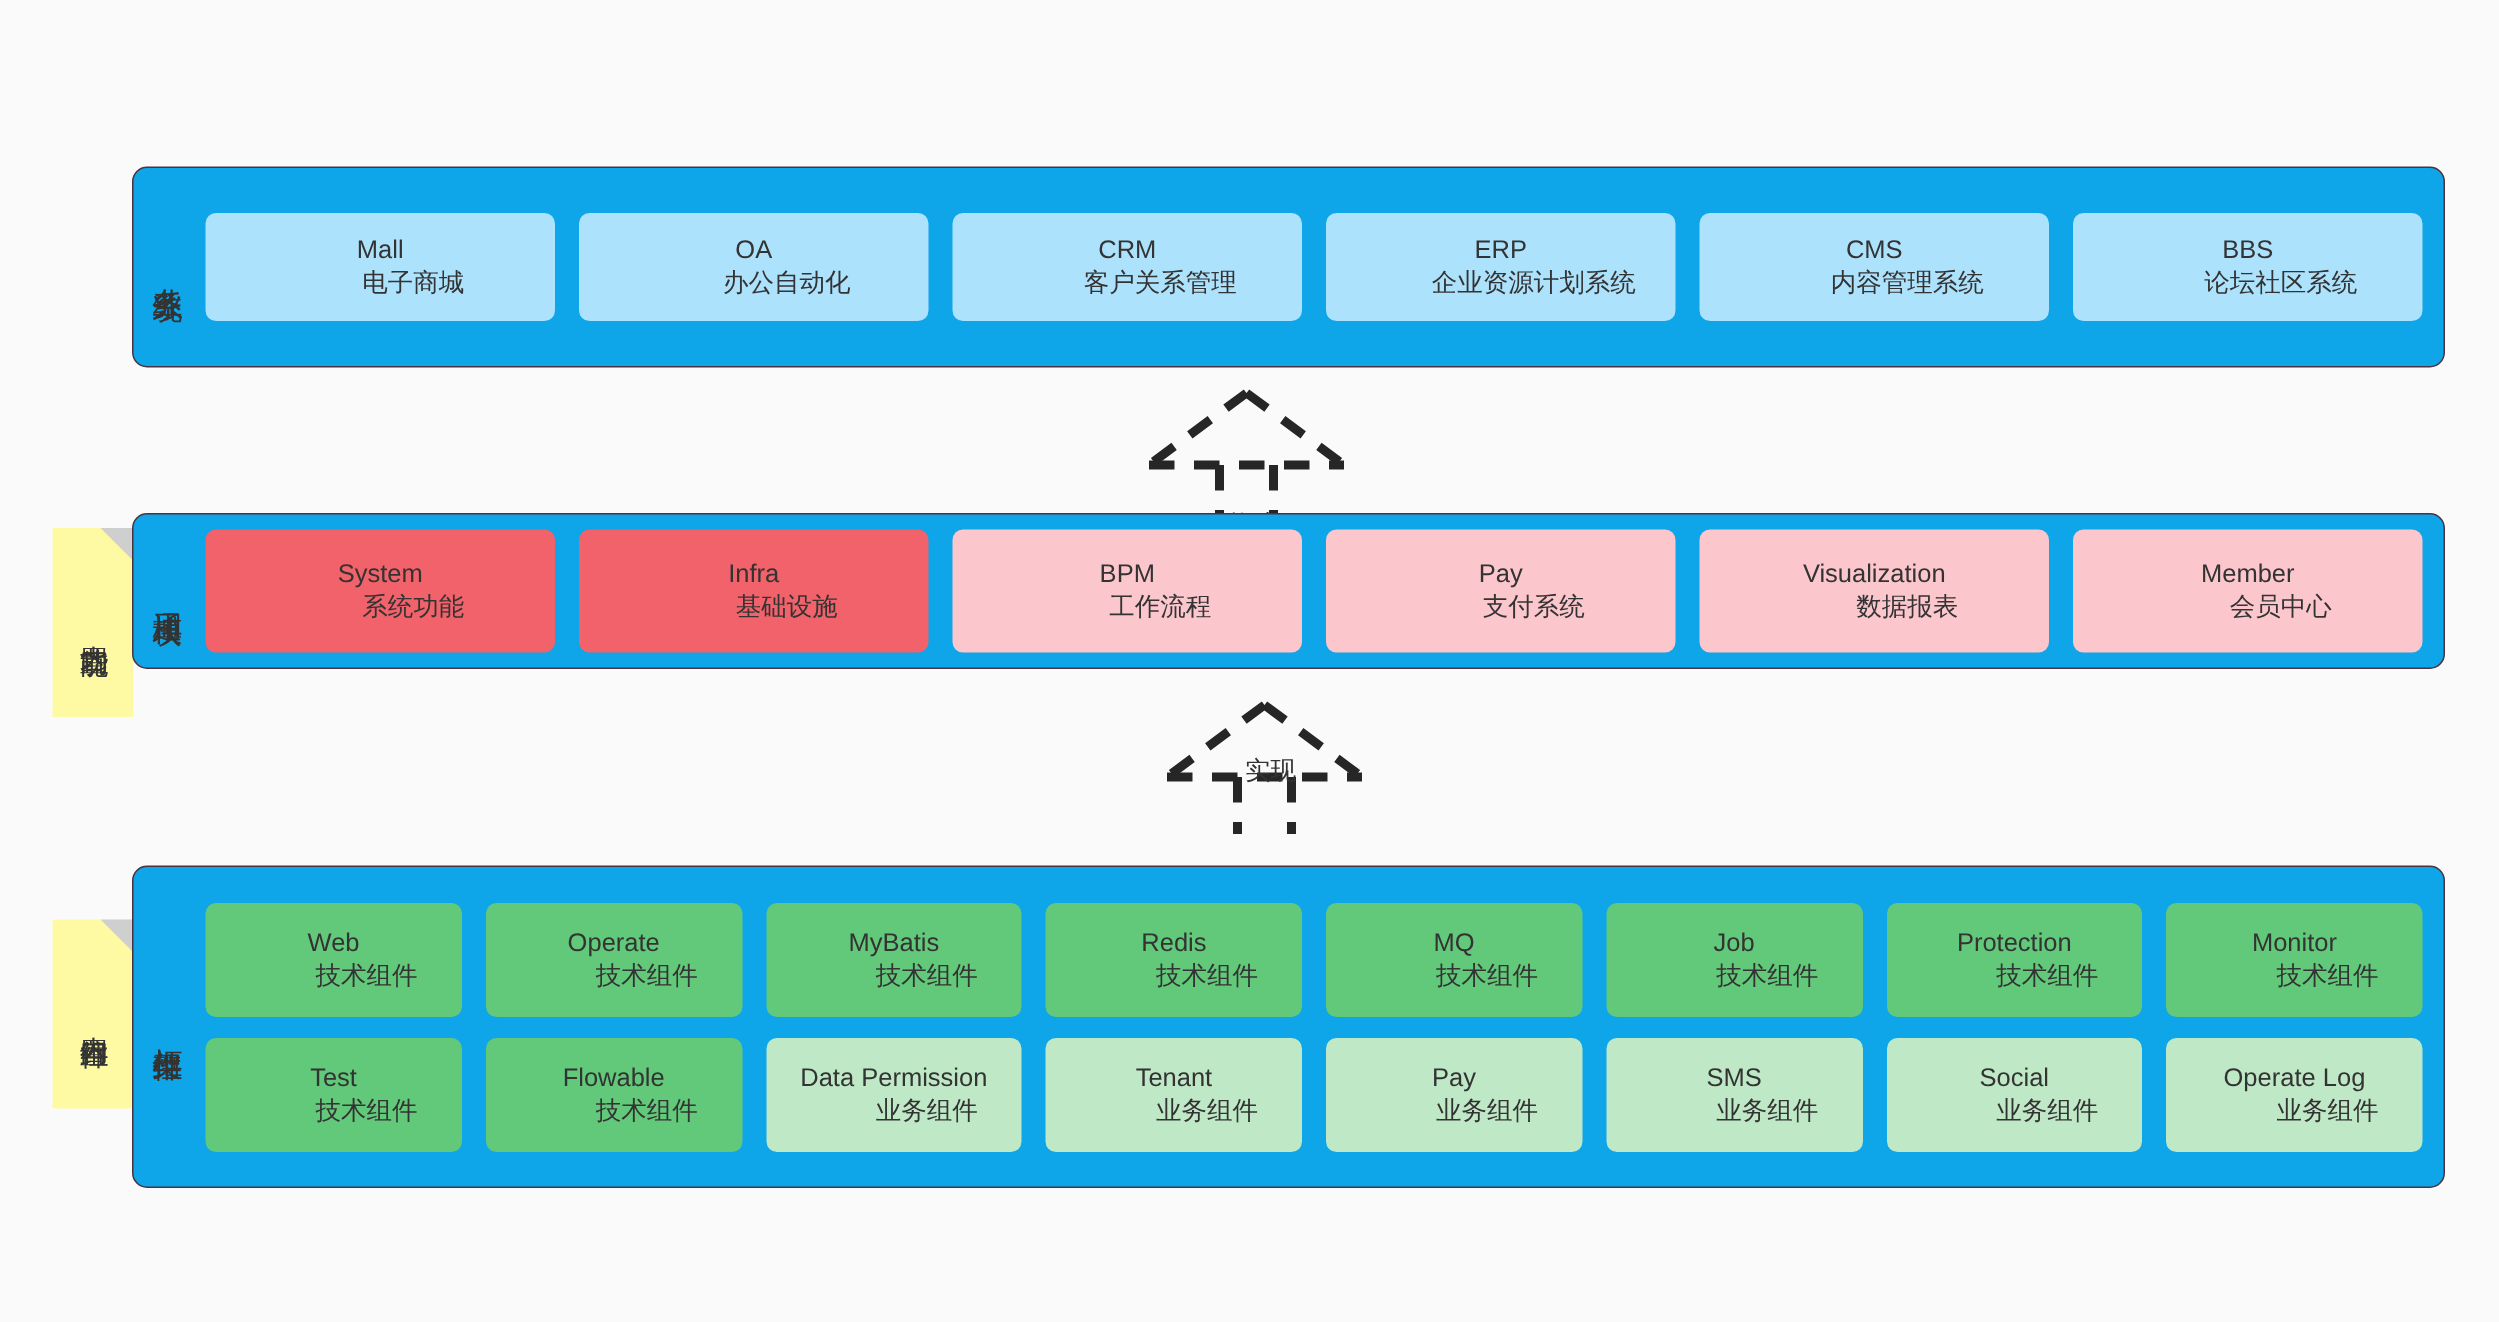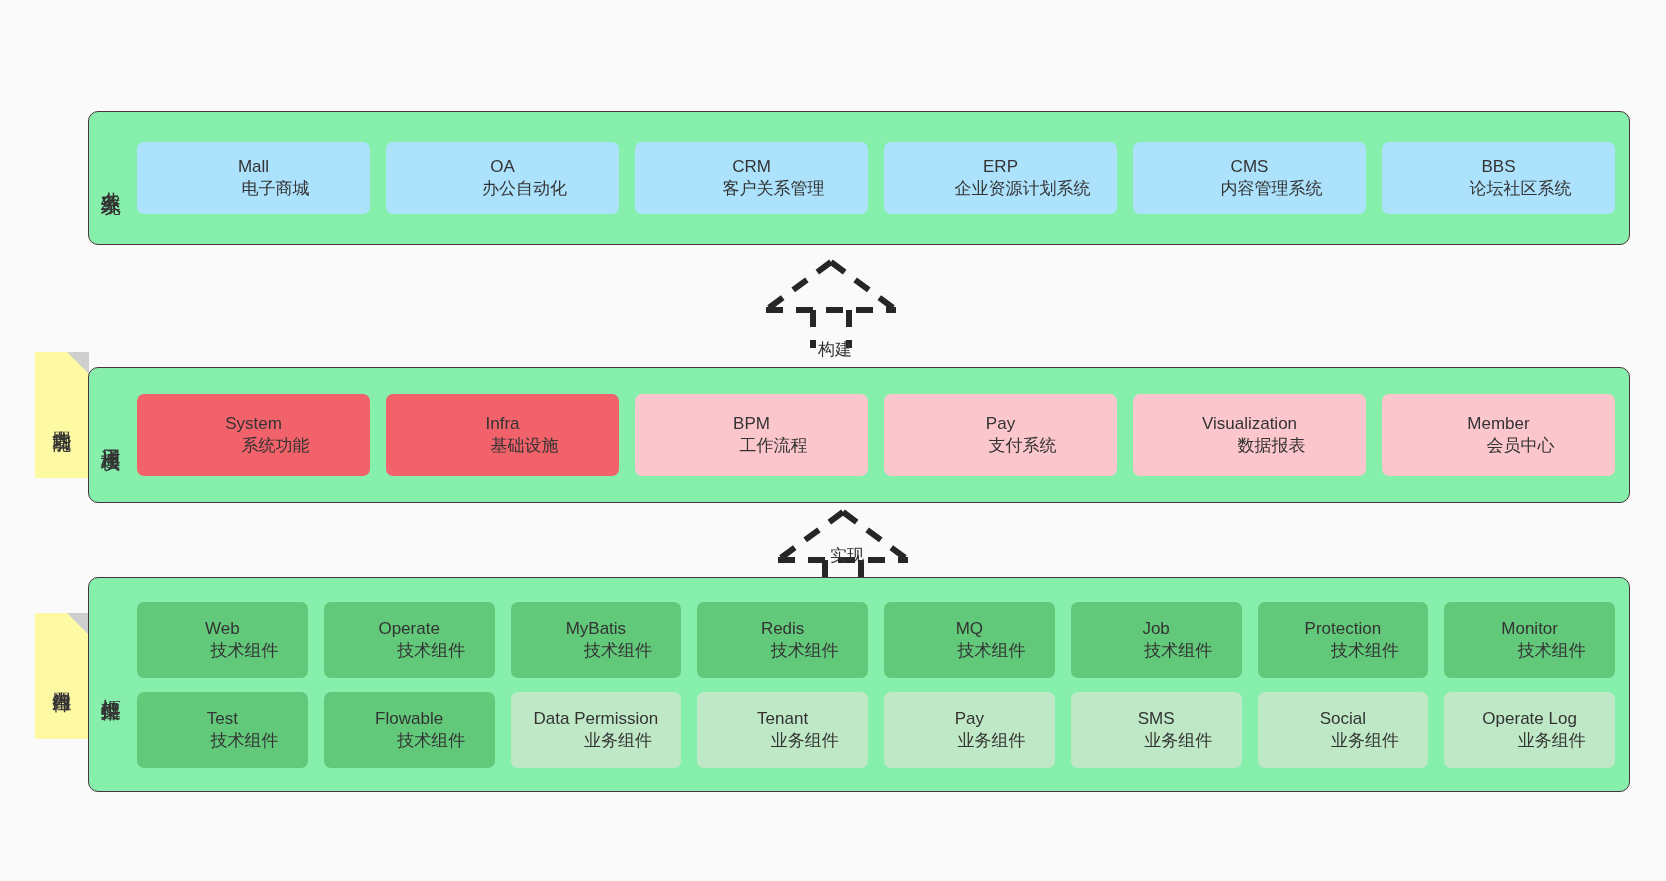--- a/index.html
+++ b/index.html
@@ -10,21 +10,21 @@
     color:#333;
     position:relative;
     overflow:hidden;
   }
   .canvas{position:absolute;inset:0;}
 
   
   .tier{
     position:absolute;
     box-sizing:border-box;
-    background:#86efac;
+    background:#0ea5e9;
     border:1.6px solid #4a3340;
     border-radius:10px;
     display:flex;
     align-items:center;
   }
   .tier-label{
     width:44px;
     flex:0 0 44px;
     align-self:stretch;
     display:flex;
@@ -73,21 +73,21 @@
   
   .c-blue       {background:#ade2fd;}
   .c-red        {background:#f2626a;}
   .c-pink       {background:#fcc6cd;}
   .c-green      {background:#62c97a;}
   .c-lightgreen {background:#bfe8c6;}
 
   
   #tier-business   {left:88px;  top:111px; width:1542px; height:134px;}
   #tier-business .cell{height:72px;}
-  #tier-common     {left:88px;  top:367px; width:1542px; height:136px;}
+  #tier-common     {left:88px;  top:342px; width:1542px; height:104px;}
   #tier-common .cell{height:82px;}
   #tier-framework  {left:88px;  top:577px; width:1542px; height:215px;align-items:flex-end;}
   #tier-framework .cell{height:76px;}
 
   
   .sticky{
     position:absolute;
     width:54px;
     background:#fdfaa3;
     font-size:19px;
@@ -117,21 +117,21 @@
   .arrow svg{display:block;overflow:visible;}
   .arrow-label{
     position:absolute;
     font-size:17px;
     color:#333;
     background:transparent;
     white-space:nowrap;
   }
   #arrow-build  {left:756px; top:258px; width:150px; height:90px;}
   #arrow-build .arrow-label  {left:62px; top:36px;margin-top:44px;}
-  #arrow-impl   {left:768px; top:508px; width:150px; height:90px;}
+  #arrow-impl   {left:768px; top:466px; width:150px; height:90px;}
   #arrow-impl .arrow-label   {left:62px; top:36px;}
 </style>
 </head>
 <body>
 
 <div class="canvas">
 
   <div class="tier" id="tier-business">
     <div class="tier-label">业务系统</div>
     <div class="tier-body">

